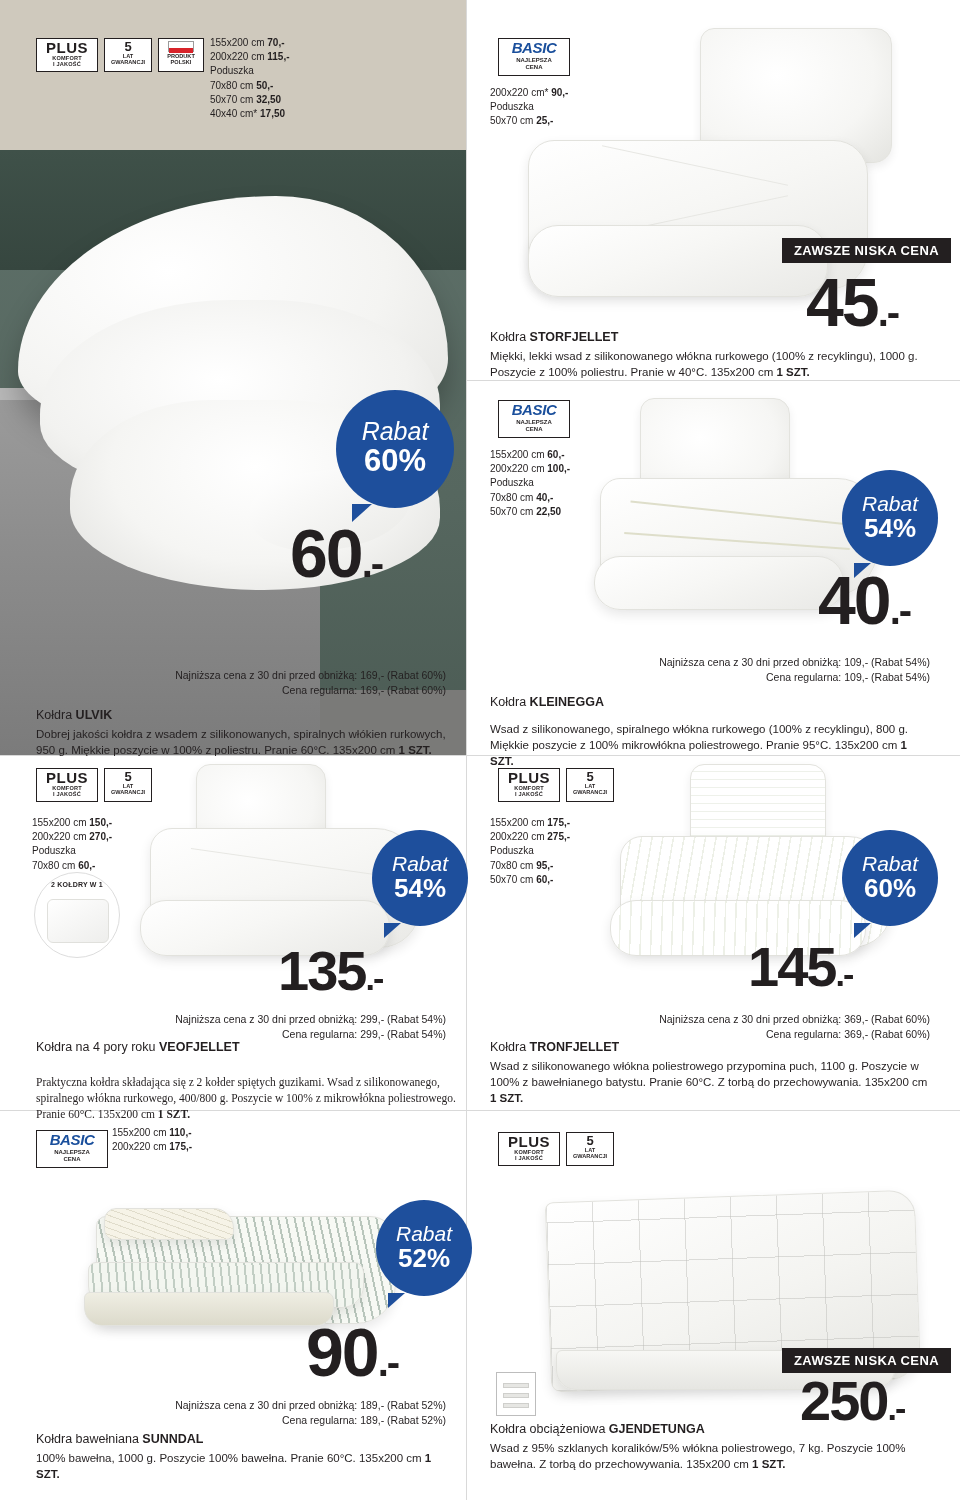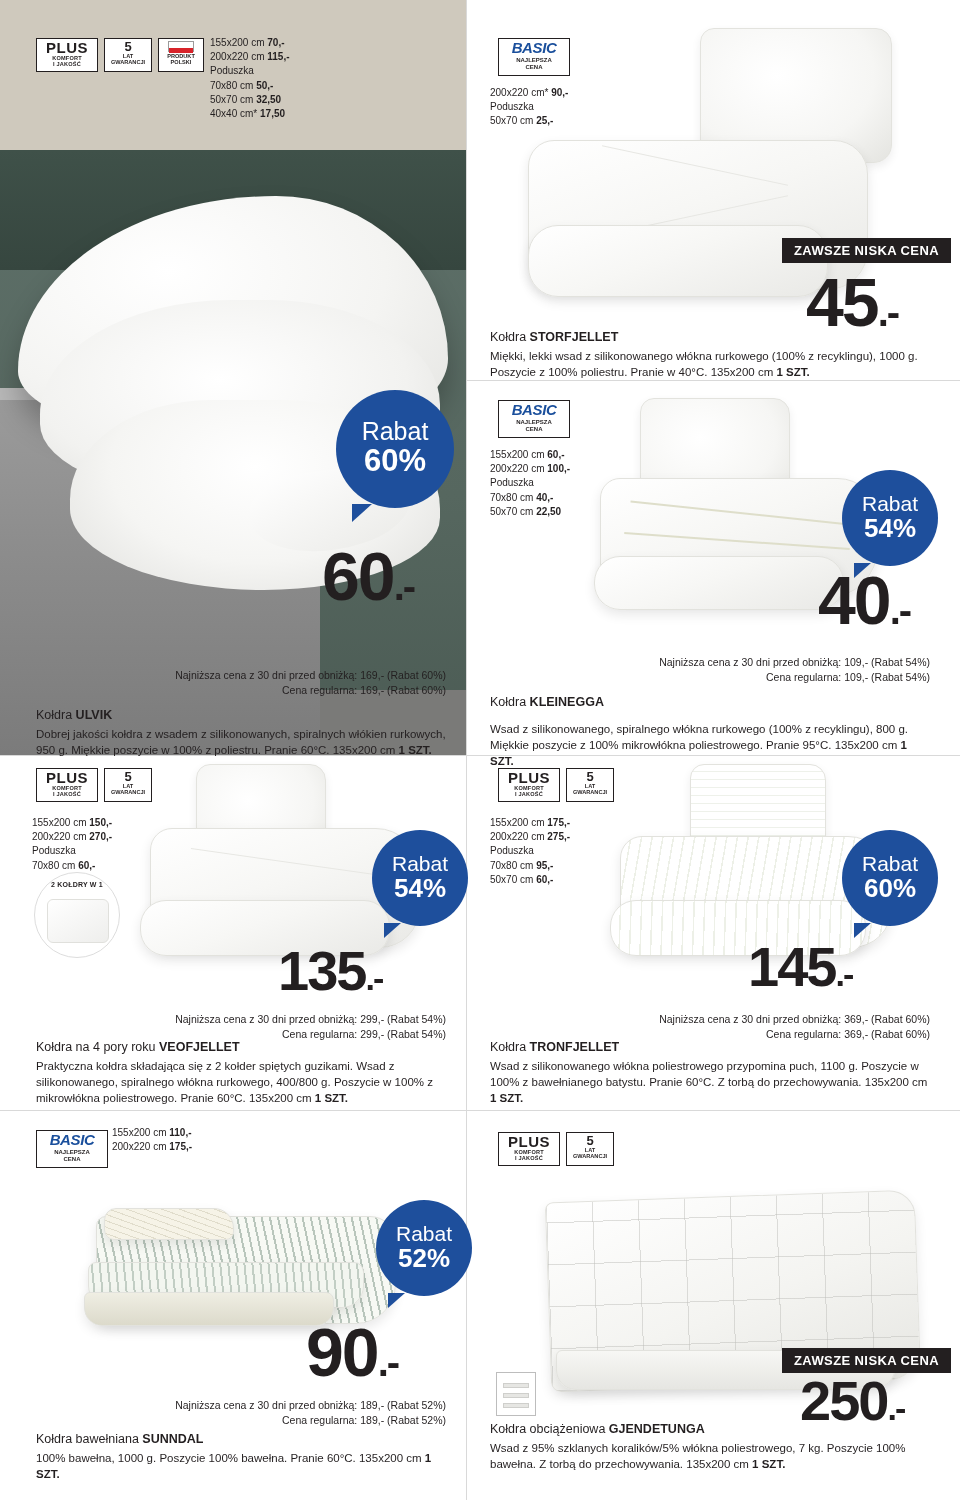--- a/index.html
+++ b/index.html
@@ -58,21 +58,21 @@
     display: flex; flex-direction: column; align-items: center; justify-content: center;
   }
   .rabat::after {
     content: "";
     position: absolute;
     left: 16px; bottom: -14px;
     width: 0; height: 0;
     border-left: 20px solid #1e4f9c;
     border-bottom: 18px solid transparent;
   }
-  .rabat .r-word { font-size: 25px; font-weight: normal; line-height: 1; }
+  .rabat .r-word { font-size: 25px; font-style: italic; font-weight: normal; line-height: 1; }
   .rabat .r-pct { font-size: 31px; font-weight: bold; line-height: 1.1; }
   .rabat.small { width: 96px; height: 96px; }
   .rabat.small .r-word { font-size: 21px; }
   .rabat.small .r-pct { font-size: 26px; }
   .rabat.small::after { left: 12px; bottom: -12px; border-left-width: 17px; border-bottom-width: 15px; }
 
   
   .bigprice {
     position: absolute;
     font-size: 68px; font-weight: bold; color: #231f20; letter-spacing: -2px;
@@ -240,21 +240,21 @@
     <div><span>70x80 cm</span> <b>50,-</b></div>
     <div><span>50x70 cm</span> <b>32,50</b></div>
     <div><span>40x40 cm*</span> <b>17,50</b></div>
   </div>
 
   <div class="rabat" style="left:336px; top:390px;">
     <div class="r-word">Rabat</div>
     <div class="r-pct">60%</div>
   </div>
 
-  <div class="bigprice" style="left:290px; top:546px;margin-left:32px;">
+  <div class="bigprice" style="left:290px; top:523px;">
     <span>60</span><span class="cur">.-</span>
   </div>
 
   <div class="lowprice" style="left:110px; top:668px; width:336px;">
     <div>Najniższa cena z 30 dni przed obniżką: 169,- (Rabat 60%)</div>
     <div>Cena regularna: 169,- (Rabat 60%)</div>
   </div>
 
   <div style="position:absolute; left:36px; top:708px; width:420px;">
     <div class="prodtitle">
@@ -388,21 +388,21 @@
 
   <div class="lowprice" style="left:110px; top:1012px; width:336px;">
     <div>Najniższa cena z 30 dni przed obniżką: 299,- (Rabat 54%)</div>
     <div>Cena regularna: 299,- (Rabat 54%)</div>
   </div>
 
   <div style="position:absolute; left:36px; top:1040px; width:420px;">
     <div class="prodtitle">
       <span>Kołdra na 4 pory roku </span><b>VEOFJELLET</b>
     </div>
-    <div class="proddesc" style="margin-top:4px;">
+    <div class="proddesc" style="margin-top:20px;font-family:Liberation Serif, serif;">
       <span>Praktyczna kołdra składająca się z 2 kołder spiętych guzikami. Wsad z silikonowanego, spiralnego włókna rurkowego, 400/800 g. Poszycie w 100% z mikrowłókna poliestrowego. Pranie 60°C. 135x200 cm</span> <b>1 SZT.</b>
     </div>
   </div>
 
   <div class="badge-row" style="position:absolute; left:498px; top:768px;">
     <div class="badge badge-plus">
       <div class="bp-t">PLUS</div>
       <div class="bp-s">KOMFORT</div>
       <div class="bp-s">I JAKOŚĆ</div>
     </div>

